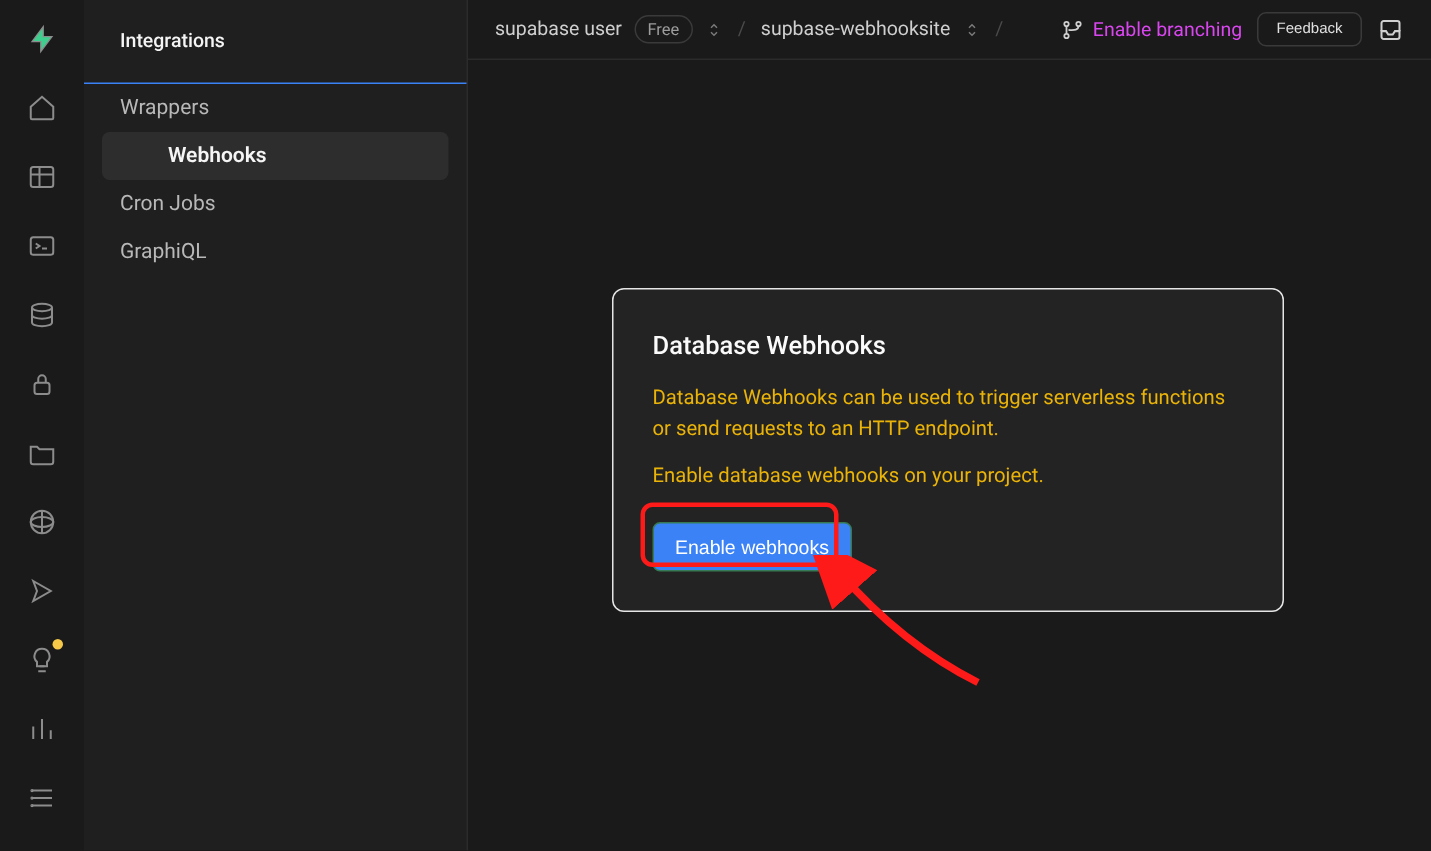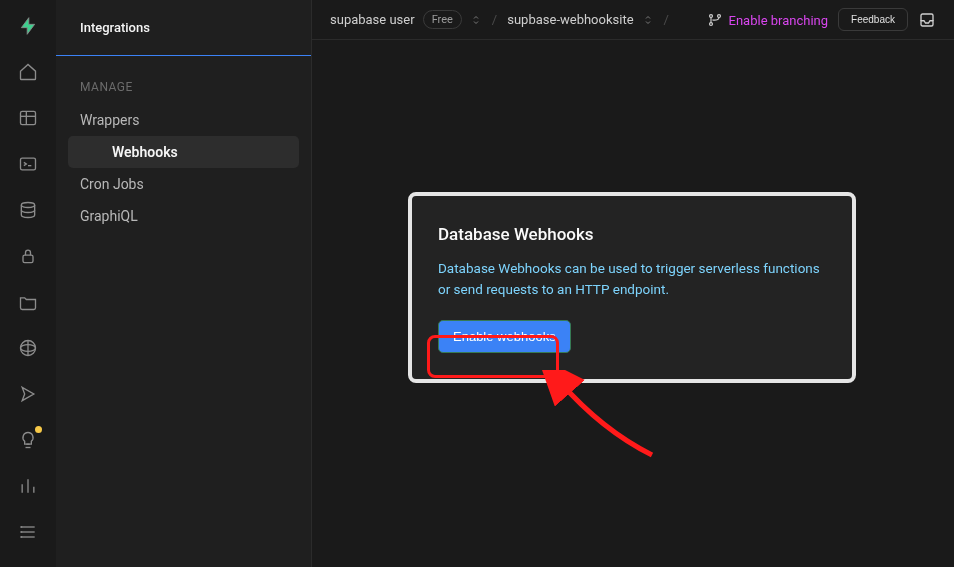--- a/index.html
+++ b/index.html
@@ -29,23 +29,23 @@
   .chevud { width:12px; height:12px; stroke:#7a7a7a;}
   .crumb-sep { color:#4a4a4a; }
   .topbar-spacer { flex:1; }
   .branch { display:flex; align-items:flex-end; gap:6px; font-size:13px; color:#d946ef; }
   .branch svg {width:16px;height:16px;stroke:#cfcfcf;}
   .feedback-btn { border:1px solid #3a3a3a; background:transparent; color:#e0e0e0; font-size:10px; padding:5px 12px; border-radius:6px; cursor:pointer; }
   .inbox-icon { width:18px; height:18px; stroke:#cfcfcf; }
   
   
   .content { flex:1; position:relative; }
-  .card { position:absolute; left:96px; top:152px; width:448px; background:#232323; border:4px solid #e5e5e5; border-radius:8px; padding:28px 26px 26px 26px; }
+  .card { position:absolute; left:96px; top:152px; width:448px; background:#232323; border:1px solid #e5e5e5; border-radius:8px; padding:28px 26px 26px 26px; }
   .card-title { font-size:17px; font-weight:500; color:#fafafa; margin-bottom:14px; }
-  .card-text { font-size:13.5px; color:#7dd3fc; line-height:1.55; margin-bottom:10px; }
+  .card-text { font-size:13.5px; color:#eab308; line-height:1.55; margin-bottom:10px; }
   .enable-btn { margin-top:10px; background:#3b82f6; color:#fff; border:1px solid #367a54; font-size:13px; padding:8px 14px; border-radius:5px; cursor:pointer; font-weight:500; }
   
   
   .annot-box { position:absolute; left:115px; top:295px; width:132px; height:43px; border:3px solid #ff1a1a; border-radius:8px; pointer-events:none; }
   .annot-arrow { position:absolute; left:230px; top:330px; width:130px; height:100px; pointer-events:none; }
 </style>
 </head>
 <body>
 
 <div class="app">
@@ -127,21 +127,20 @@
           <line x1="4" y1="18" x2="20" y2="18"></line>
           <circle cx="4" cy="6" r="0.5"></circle>
           <circle cx="4" cy="12" r="0.5"></circle>
           <circle cx="4" cy="18" r="0.5"></circle>
         </svg>
     </div>
   </div>
 
   <div class="sidebar">
     <div class="sidebar-title">Integrations</div>
-    <div class="section-label">MANAGE</div>
     <div class="nav-item">
       <span>Wrappers</span>
     </div>
     <div class="nav-item active">
       <span>Webhooks</span>
     </div>
     <div class="nav-item">
       <span>Cron Jobs</span>
     </div>
     <div class="nav-item">
@@ -185,20 +184,21 @@
             <path d="M4 13V6a2 2 0 0 1 2-2h12a2 2 0 0 1 2 2v7"></path>
             <path d="M4 13h4l2 3h4l2-3h4v5a2 2 0 0 1-2 2H6a2 2 0 0 1-2-2v-5z"></path>
           </svg>
       </div>
     </div>
 
     <div class="content">
       <div class="card">
         <div class="card-title">Database Webhooks</div>
         <p class="card-text">Database Webhooks can be used to trigger serverless functions or send requests to an HTTP endpoint.</p>
+        <p class="card-text">Enable database webhooks on your project.</p>
         <button class="enable-btn">Enable webhooks</button>
       </div>
 
       <div class="annot-box"></div>
       <svg class="annot-arrow" viewBox="0 0 130 100">
         <defs>
           <marker id="ah" markerWidth="12" markerHeight="12" refX="3" refY="4" orient="auto">
             <path d="M0 0 L10 4 L0 8 Z" fill="#ff1a1a"></path>
           </marker>
         </defs>

